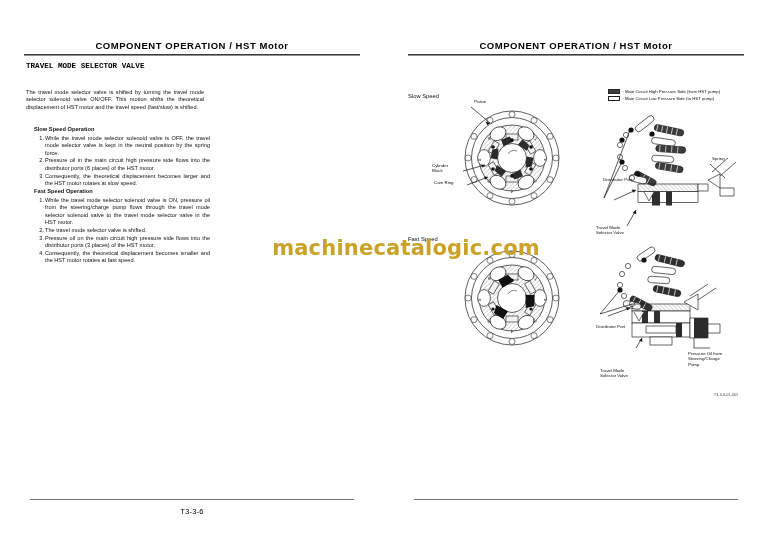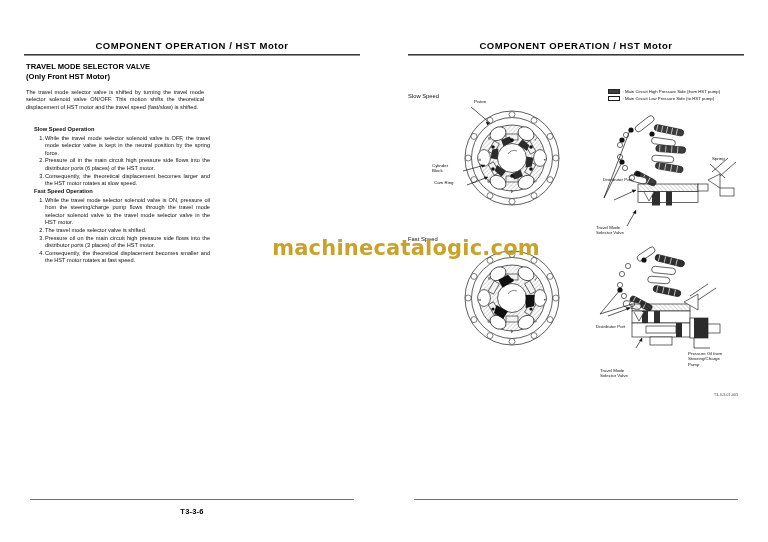--- a/index.html
+++ b/index.html
@@ -54,34 +54,35 @@
     bottom: 42px;
     height: 0;
     border-top: .9px solid #6f6f6f;
   }
   .ftr {
     position: absolute;
     left: 0; right: 0;
     bottom: 26px;
     text-align: center;
     font-size: 7.5px;
-    font-weight: bold;
+    font-weight: normal;
     letter-spacing: .2px;
     color: #000;
   }
 
   
   .title {
     position: absolute;
     left: 26px; top: 62px;
     width: 250px;
     font-size: 7.6px;
     font-weight: bold;
     line-height: 9.6px;
     color: #000;
+    font-family: Liberation Mono, monospace;
   }
   .intro {
     position: absolute;
     left: 26px; top: 89px;
     width: 178px;
     font-size: 5.6px;
     line-height: 7.4px;
     color: #111;
     text-align: justify;
   }
@@ -182,21 +183,20 @@
 <body>
 
 <div id="sheet">
 
   <div class="page left">
     <div class="hdr">COMPONENT OPERATION / HST Motor</div>
     <div class="hdr-rule"></div>
 
     <div class="title">
       <div>TRAVEL MODE SELECTOR VALVE</div>
-      <div>(Only Front HST Motor)</div>
     </div>
 
     <div class="intro">The travel mode selector valve is shifted by turning the travel mode selector solenoid valve ON/OFF. This motion shifts the theoretical displacement of HST motor and the travel speed (fast/slow) is shifted.</div>
 
     <div class="sect" id="sect-slow">
       <div class="sub">Slow Speed Operation</div>
       <ol>
         <li><span class="n">1.</span><span>While the travel mode selector solenoid valve is OFF, the travel mode selector valve is kept in the neutral position by the spring force.</span></li>
         <li><span class="n">2.</span><span>Pressure oil in the main circuit high pressure side flows into the distributor ports (6 places) of the HST motor.</span></li>
         <li><span class="n">3.</span><span>Consequently, the theoretical displacement becomes larger and the HST motor rotates at slow speed.</span></li>

